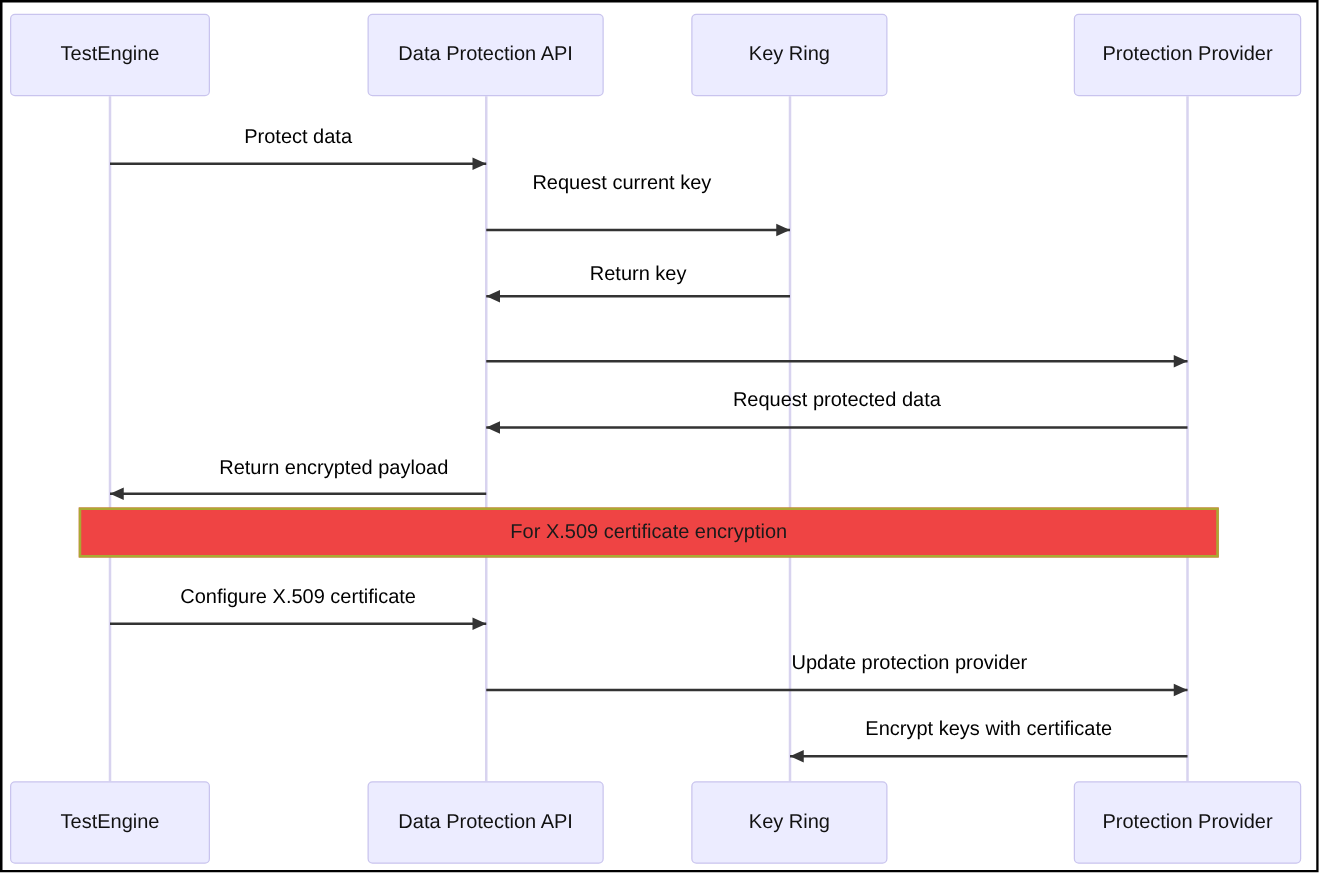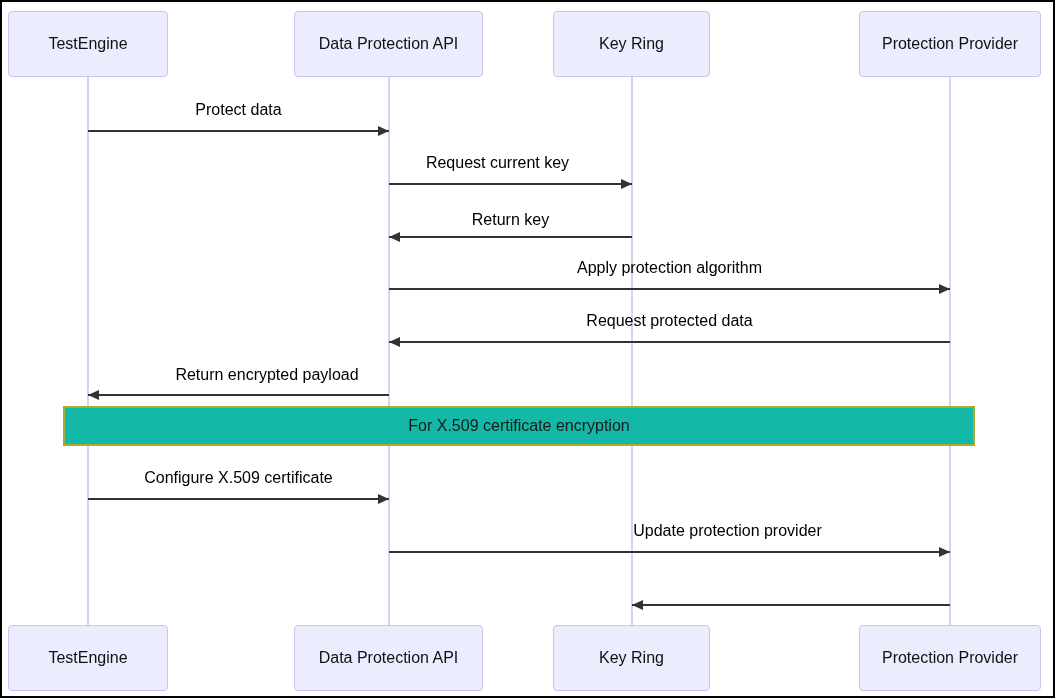--- a/index.html
+++ b/index.html
@@ -64,21 +64,21 @@
   }
   .arrowhead.right { border-left: 11px solid #333333; }
   .arrowhead.left  { border-right: 11px solid #333333; }
 
   .note {
     position: absolute;
     left: 61px;
     top: 404px;
     width: 912px;
     height: 40px;
-    background: #14b8a6;
+    background: #ef4444;
     border: 2px solid #aaaa33;
     display: flex;
     align-items: center;
     justify-content: center;
     font-size: 16px;
     color: #1a1a1a;
   }
 </style>
 </head>
 <body>
@@ -92,29 +92,28 @@
 
   <div class="actor top" style="left:6px;width:160px">TestEngine</div>
   <div class="actor top" style="left:292px;width:189px">Data Protection API</div>
   <div class="actor top" style="left:551px;width:157px">Key Ring</div>
   <div class="actor top" style="left:857px;width:182px">Protection Provider</div>
 
   <div class="msg-label" style="left:86px;top:97px;width:301px">Protect data</div>
   <div class="msg-line" style="left:86px;top:128px;width:301px"></div>
   <div class="arrowhead right" style="left:376px;top:124px"></div>
 
-  <div class="msg-label" style="left:387px;top:150px;width:217px">Request current key</div>
+  <div class="msg-label" style="left:387px;top:134px;width:217px">Request current key</div>
   <div class="msg-line" style="left:387px;top:181px;width:243px"></div>
   <div class="arrowhead right" style="left:619px;top:177px"></div>
 
   <div class="msg-label" style="left:387px;top:207px;width:243px">Return key</div>
   <div class="msg-line" style="left:387px;top:234px;width:243px"></div>
   <div class="arrowhead left" style="left:387px;top:230px"></div>
 
-  <div class="msg-label" style="left:387px;top:255px;width:561px">Apply protection algorithm</div>
   <div class="msg-line" style="left:387px;top:286px;width:561px"></div>
   <div class="arrowhead right" style="left:937px;top:282px"></div>
 
   <div class="msg-label" style="left:387px;top:308px;width:561px">Request protected data</div>
   <div class="msg-line" style="left:387px;top:339px;width:561px"></div>
   <div class="arrowhead left" style="left:387px;top:335px"></div>
 
   <div class="msg-label" style="left:86px;top:362px;width:358px">Return encrypted payload</div>
   <div class="msg-line" style="left:86px;top:392px;width:301px"></div>
   <div class="arrowhead left" style="left:86px;top:388px"></div>
@@ -124,20 +123,21 @@
   </div>
 
   <div class="msg-label" style="left:86px;top:465px;width:301px">Configure X.509 certificate</div>
   <div class="msg-line" style="left:86px;top:496px;width:301px"></div>
   <div class="arrowhead right" style="left:376px;top:492px"></div>
 
   <div class="msg-label" style="left:404px;top:518px;width:643px">Update protection provider</div>
   <div class="msg-line" style="left:387px;top:549px;width:561px"></div>
   <div class="arrowhead right" style="left:937px;top:545px"></div>
 
+  <div class="msg-label" style="left:630px;top:571px;width:318px">Encrypt keys with certificate</div>
   <div class="msg-line" style="left:630px;top:602px;width:318px"></div>
   <div class="arrowhead left" style="left:630px;top:598px"></div>
 
   <div class="actor bottom" style="left:6px;width:160px">TestEngine</div>
   <div class="actor bottom" style="left:292px;width:189px">Data Protection API</div>
   <div class="actor bottom" style="left:551px;width:157px">Key Ring</div>
   <div class="actor bottom" style="left:857px;width:182px">Protection Provider</div>
 
 </div>
 

